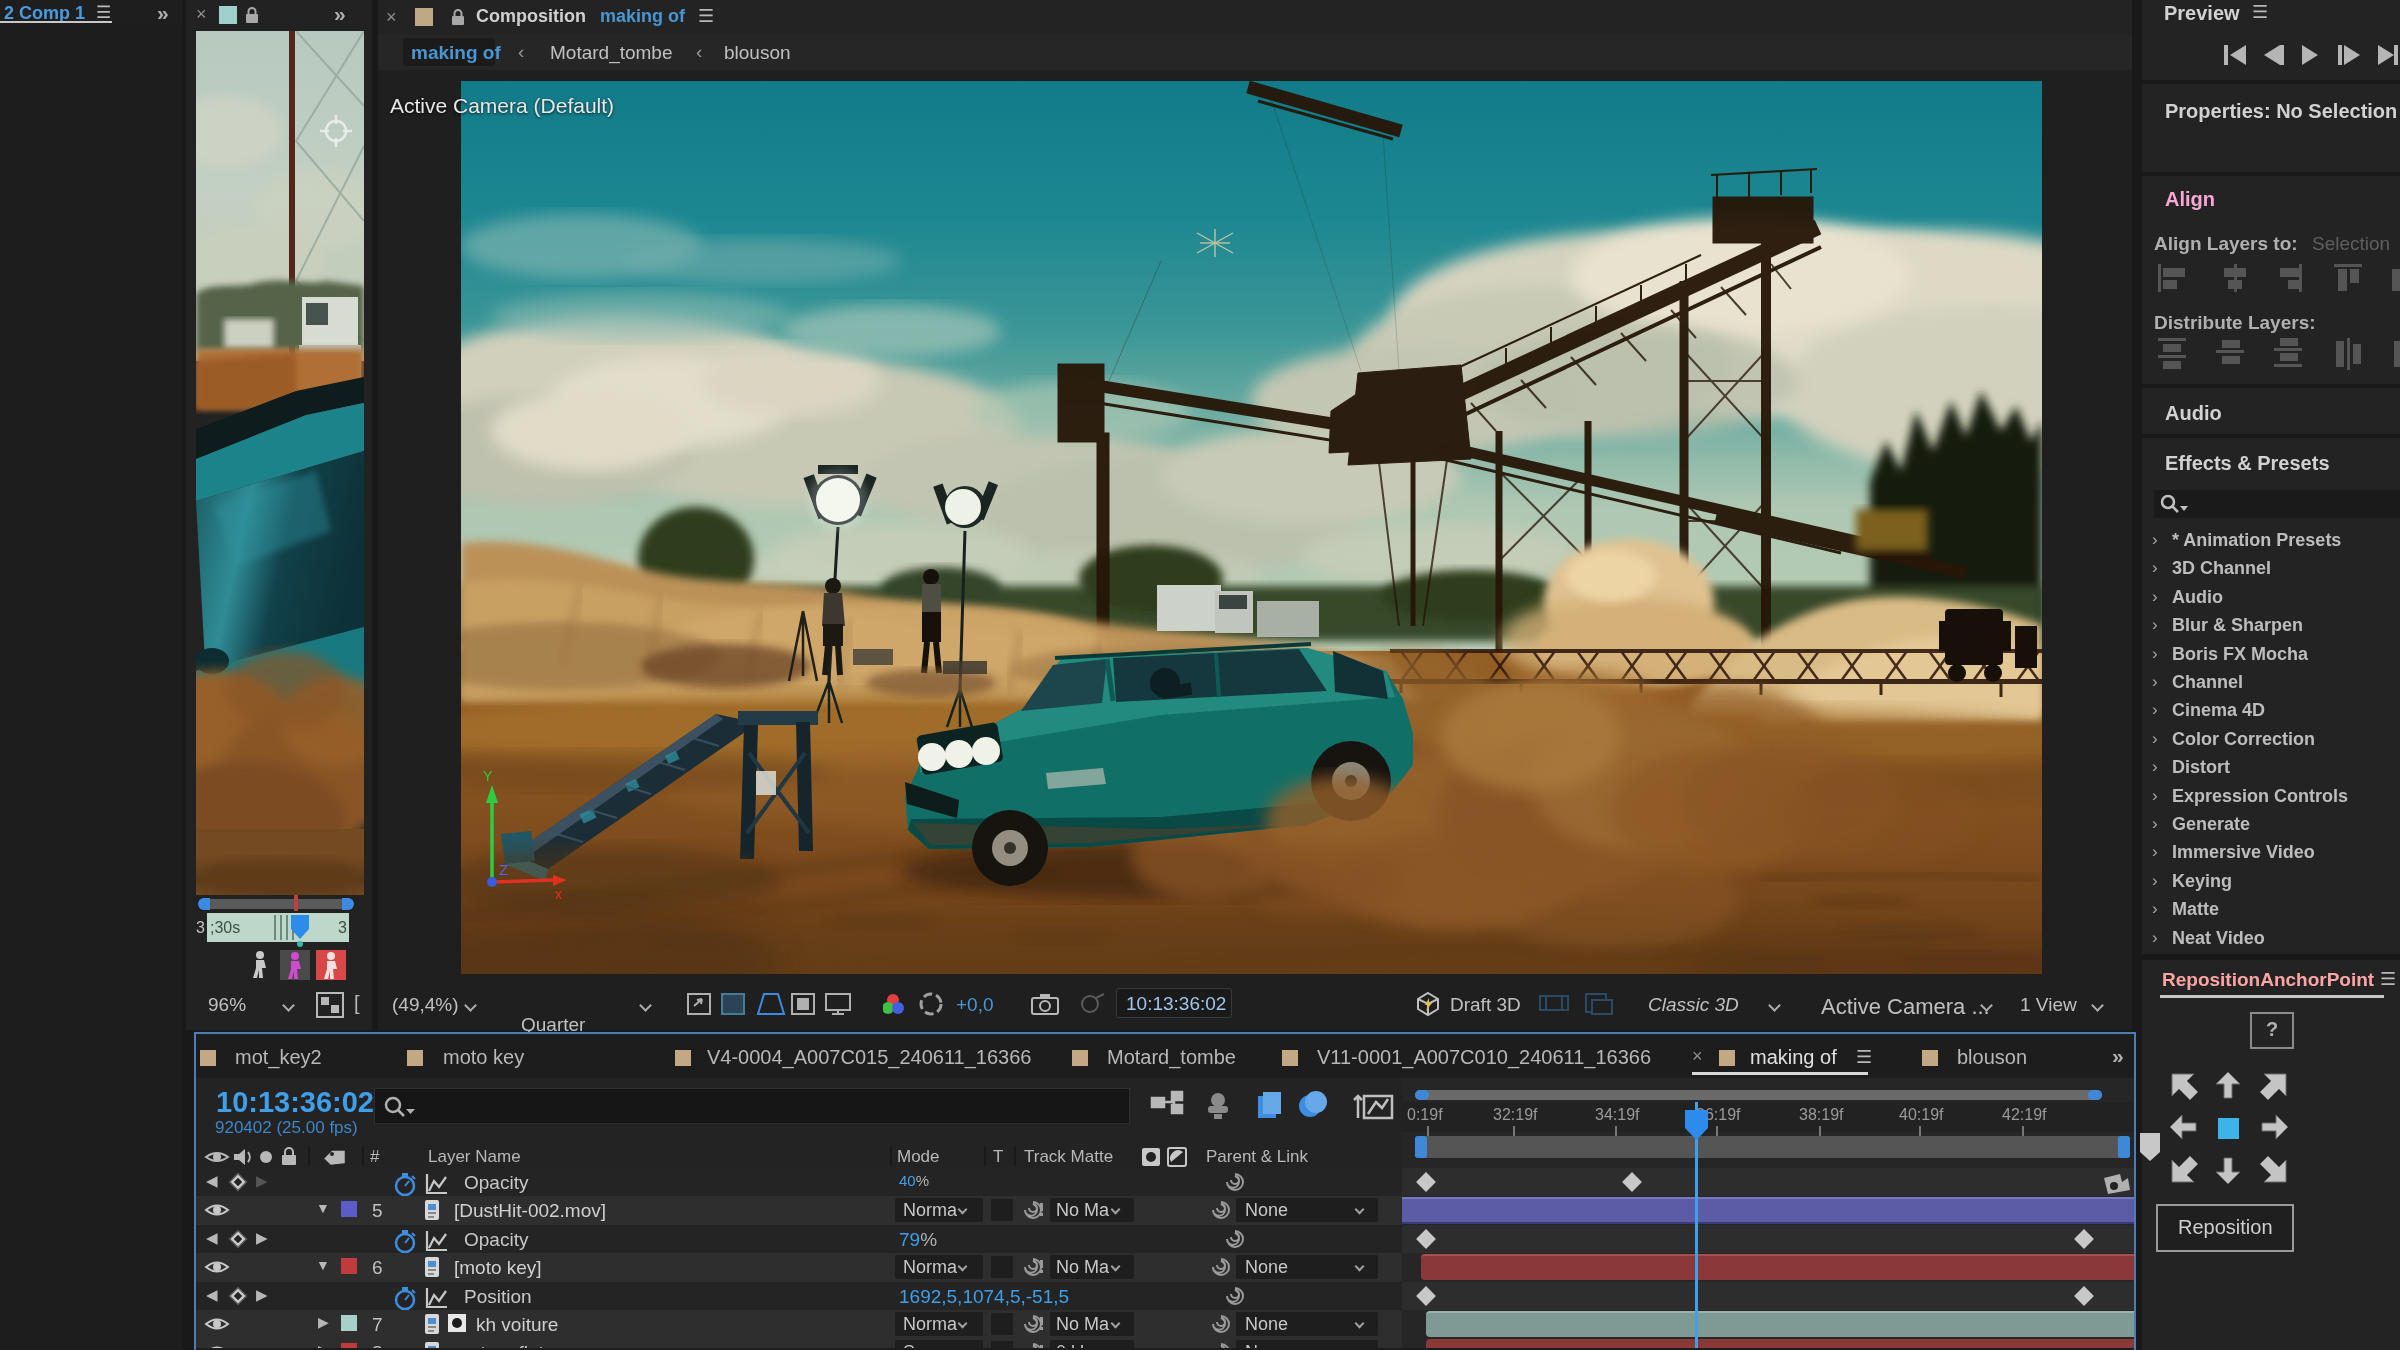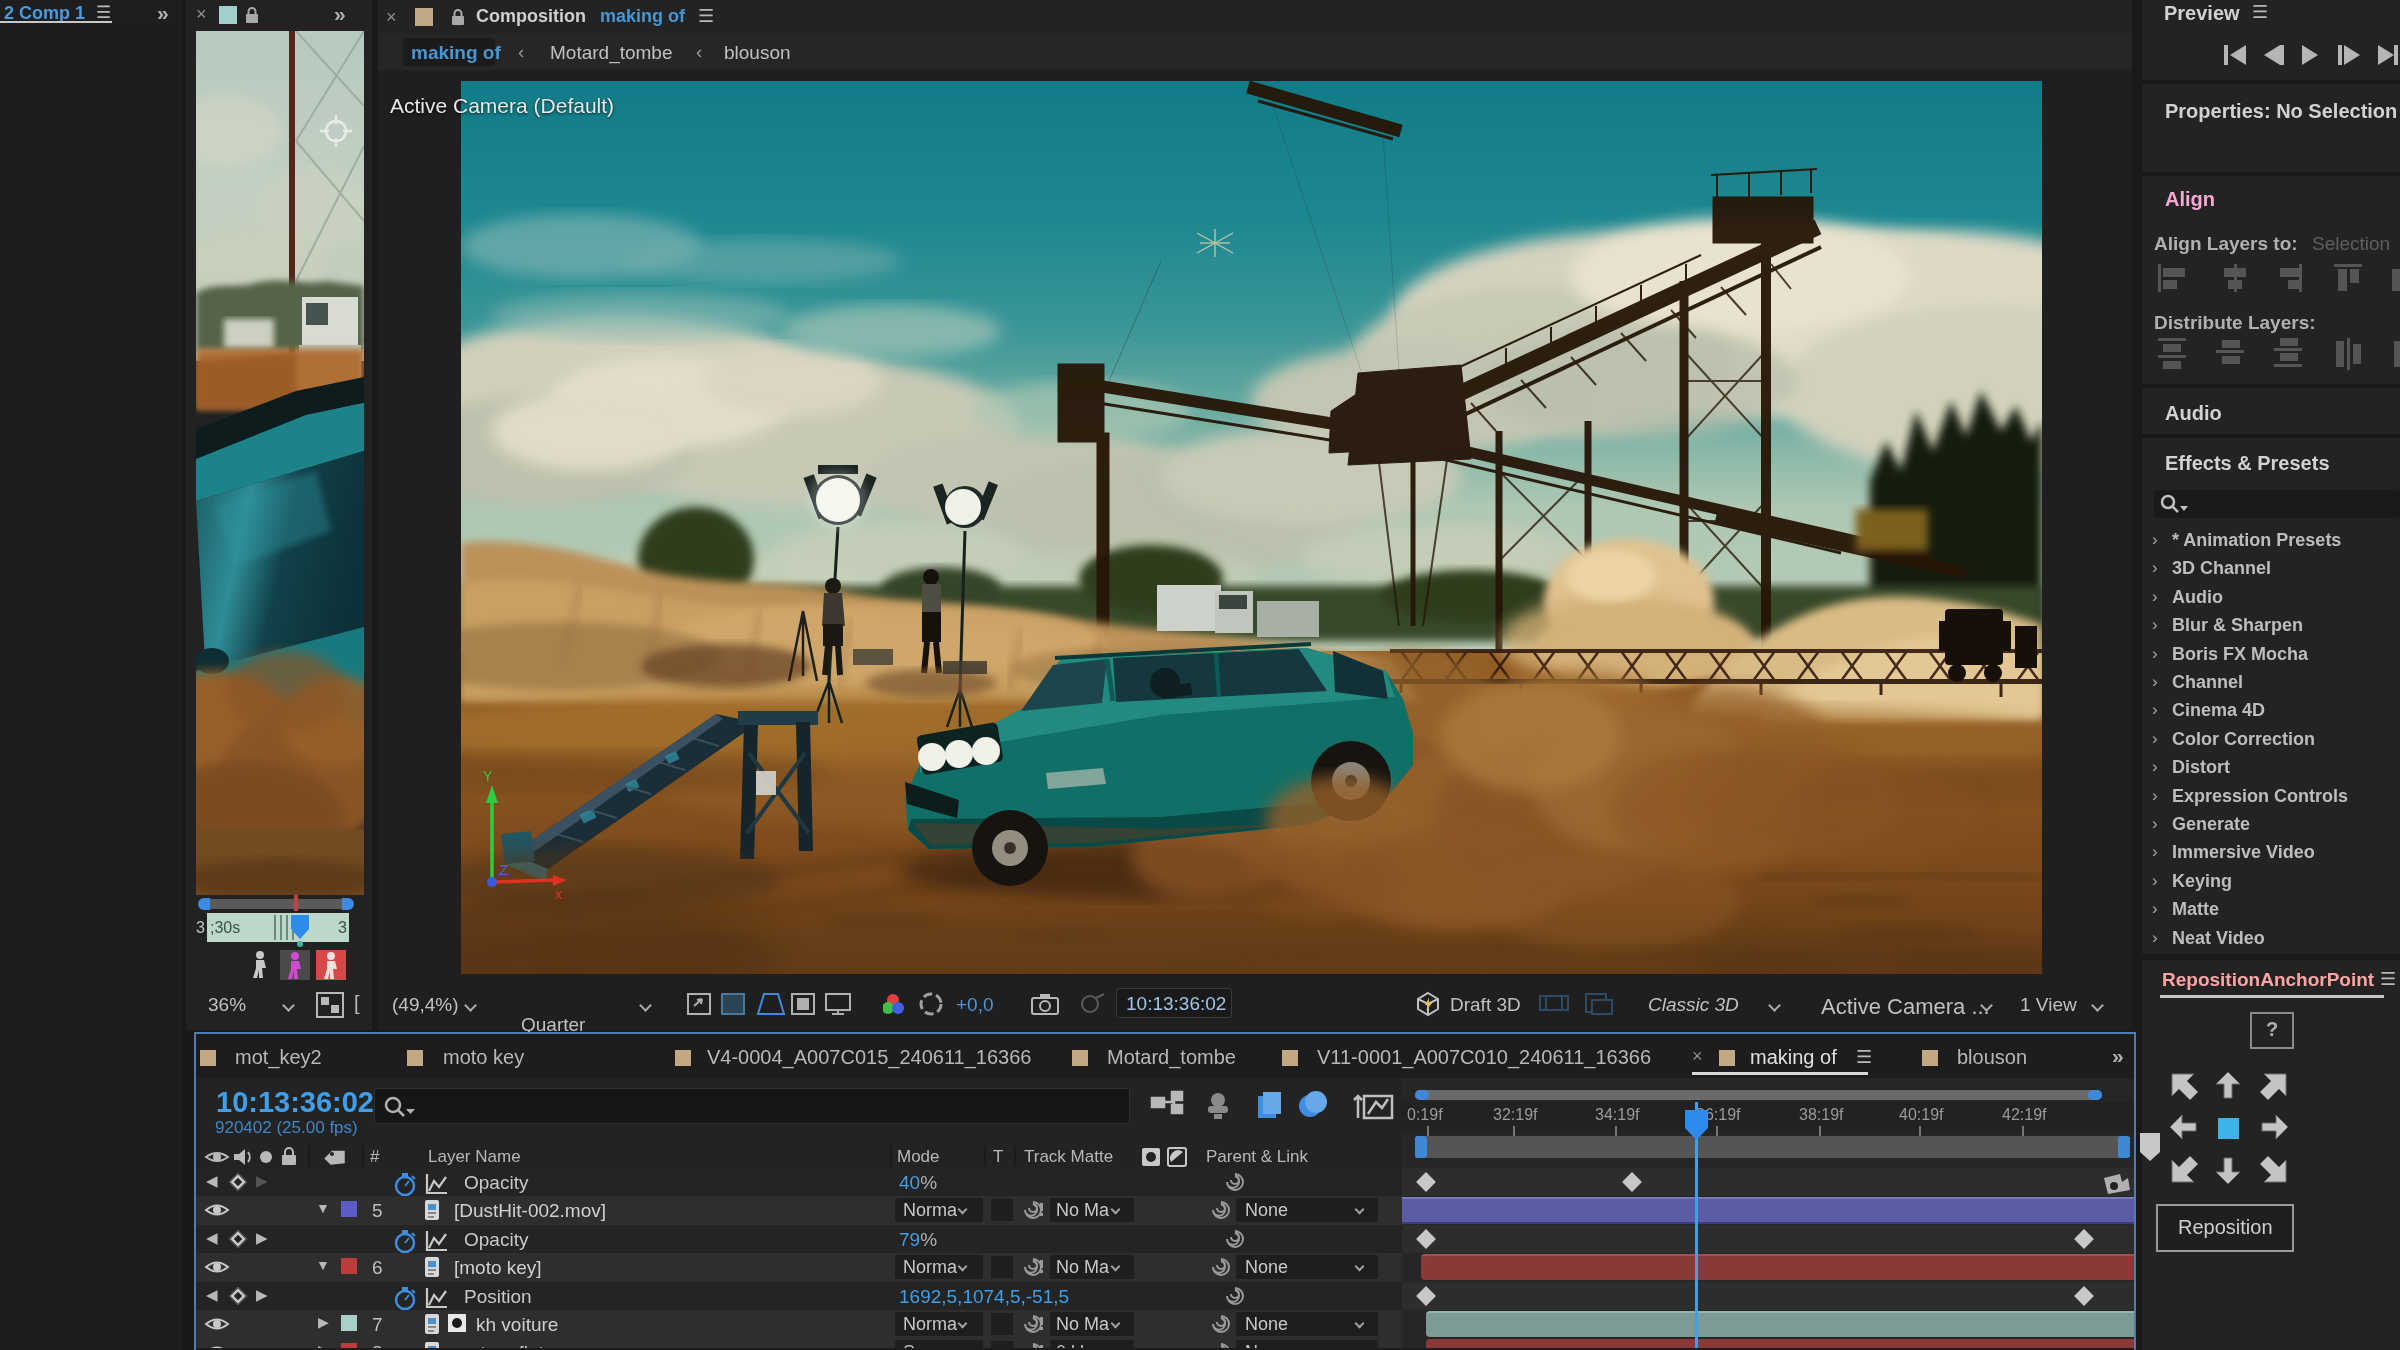--- a/index.html
+++ b/index.html
@@ -130,21 +130,21 @@
         <circle cx="47" cy="6" r="4"></circle>
         <path d="M43,11 L51,11 L53,19 L49,19 L50,29 L46,29 L46,21 L44,29 L40,29 L43,19 Z"></path>
       </g>
     <rect x="68" y="0" width="30" height="30" fill="#d84848"></rect>
     <g fill="#f0e0e0">
         <circle cx="83" cy="6" r="4"></circle>
         <path d="M79,11 L87,11 L89,19 L85,19 L86,29 L82,29 L82,21 L80,29 L76,29 L79,19 Z"></path>
       </g>
   </svg>
 
-  <div class="t" style="left:22px;top:994px;font-size:19px;color:#c0c0c0;">36%</div>
+  <div class="t" style="left:22px;top:994px;font-size:19px;color:#c0c0c0;">96%</div>
   <i class="chev" style="left:98px;top:1001px;"></i>
   <svg class="abs" style="left:130px;top:992px;" width="28" height="26" viewBox="0 0 28 26">
     <rect x="1" y="1" width="26" height="24" fill="none" stroke="#b8b8b8" stroke-width="2"></rect>
     <rect x="5" y="5" width="8" height="8" fill="#b8b8b8"></rect>
       <rect x="15" y="13" width="8" height="8" fill="#b8b8b8"></rect>
   </svg>
   <div class="t" style="left:168px;top:992px;font-size:20px;color:#b8b8b8;">[</div>
 </div>
 
 <div class="panel" style="left:378px;top:0;width:1754px;height:1030px;background:#1f1f1f;">
@@ -838,21 +838,21 @@
   <svg class="abs" style="left:196px;top:137px;" width="26" height="26" viewBox="0 0 26 26">
         <circle cx="13" cy="15" r="9" fill="none" stroke="#3e8de0" stroke-width="2.5"></circle>
         <rect x="10" y="2" width="6" height="4" fill="#3e8de0"></rect>
         <line x1="13" y1="15" x2="17" y2="10" stroke="#3e8de0" stroke-width="2"></line>
         <line x1="20" y1="5" x2="23" y2="8" stroke="#3e8de0" stroke-width="2"></line>
       </svg>
   <svg class="abs" style="left:228px;top:137px;" width="26" height="26" viewBox="0 0 26 26">
         <path d="M3,3 L3,22 L23,22 M5,20 L10,10 L15,16 L22,6" stroke="#c8c8c8" stroke-width="2.2" fill="none"></path>
       </svg>
   <div class="t" style="left:268px;top:138px;font-size:19px;color:#c8c8c8;">Opacity</div>
-  <div class="t" style="left:703px;top:138px;font-size:19px;color:#3f9fe8;">40<span style="color:#b0b0b0;">%</span></div>
+  <div class="t" style="left:703px;top:138px;font-size:15px;color:#3f9fe8;">40<span style="color:#b0b0b0;">%</span></div>
   <svg class="abs" style="left:1028px;top:137px;" width="22" height="22" viewBox="0 0 22 22">
         <path d="M11,3 A8,8 0 1,1 3,11 A6,6 0 1,0 11,5 A4,4 0 1,1 7,9" stroke="#9a9a9a" stroke-width="2" fill="none"></path>
       </svg>
   <div class="abs" style="left:0;top:162px;width:1206px;height:29px;background:#2e2e2e;"></div>
   <svg class="abs" style="left:8px;top:165px;" width="26" height="22" viewBox="0 0 26 22">
         <path d="M2,11 Q13,2 24,11 Q13,20 2,11 Z" fill="none" stroke="#c8c8c8" stroke-width="2"></path>
         <circle cx="13" cy="11" r="4" fill="#c8c8c8"></circle>
       </svg>
   <div class="t" style="left:120px;top:166px;font-size:14px;color:#b8b8b8;">▼</div>
   <div class="abs" style="left:145px;top:167px;width:16px;height:16px;background:#5c5cc8;"></div>

